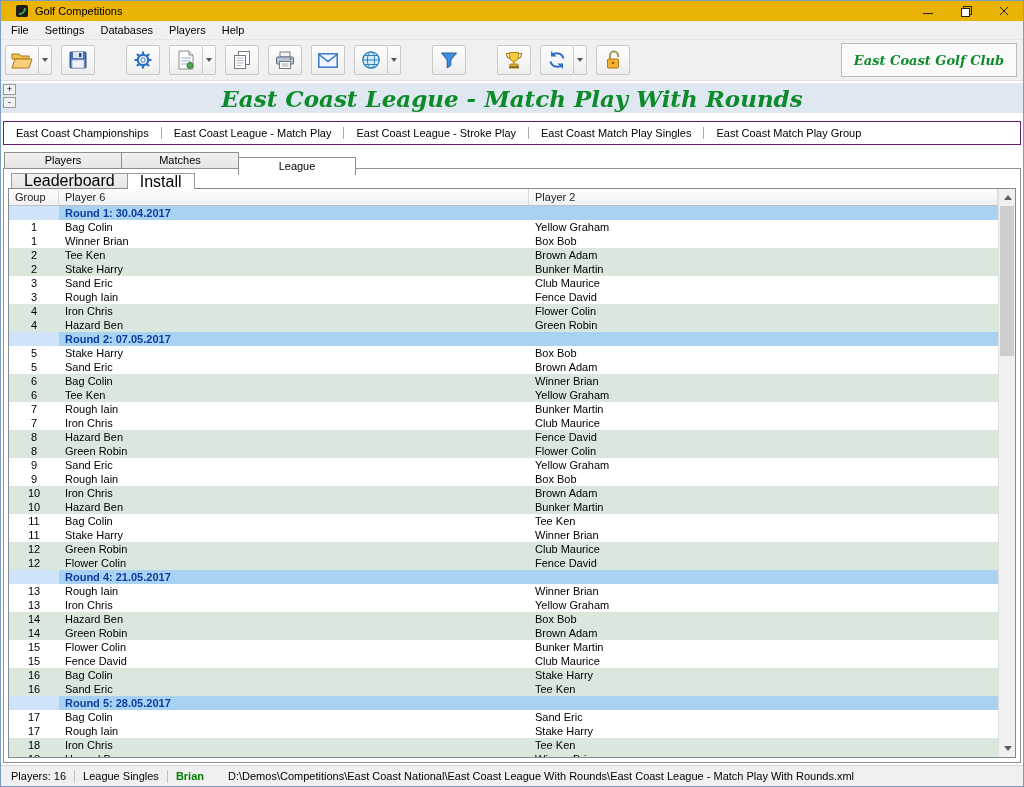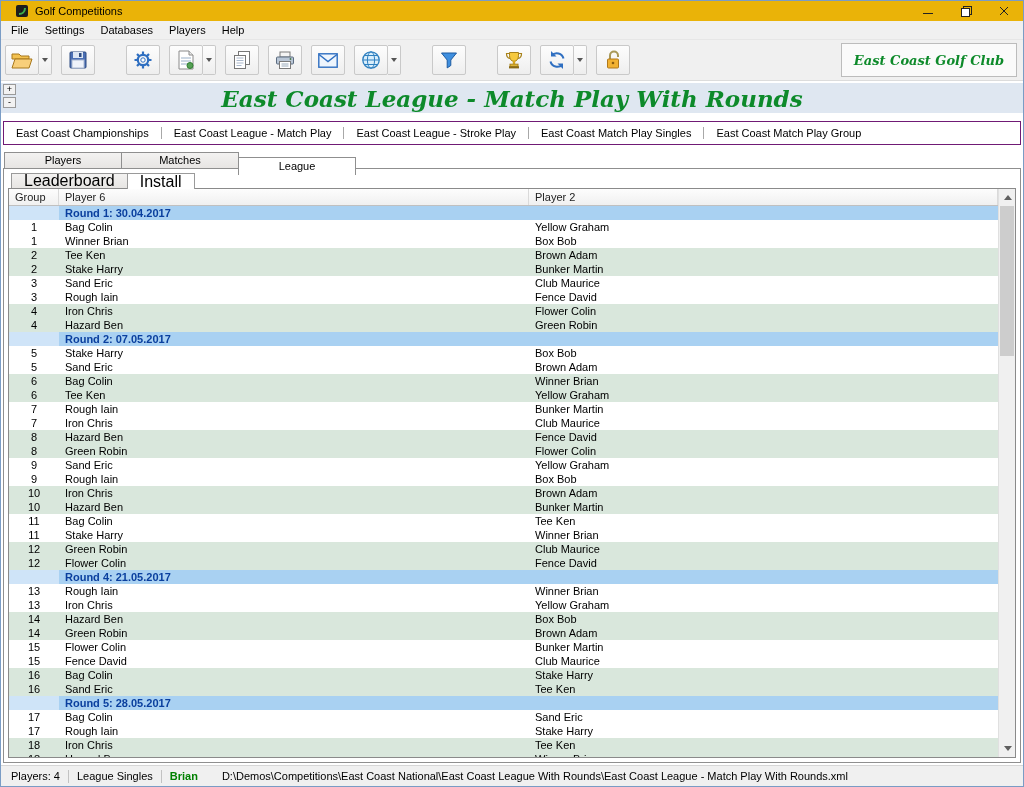--- a/index.html
+++ b/index.html
@@ -531,21 +531,21 @@
           </div>
         <div class="sb-thumb"></div>
         <div class="sb-btn sb-down">
             <div class="tri-down"></div>
           </div>
       </div>
     </div>
   </div>
 
   <div class="statusbar">
-    <span class="sb-item">Players: 4</span>
+    <span class="sb-item">Players: 16</span>
     <span class="sb-sep"></span>
     <span class="sb-item">League Singles</span>
     <span class="sb-sep"></span>
     <span class="sb-item sb-app">Brian</span>
     <span class="sb-item sb-path">D:\Demos\Competitions\East Coast National\East Coast League With Rounds\East Coast League - Match Play With Rounds.xml</span>
   </div>
 
 </div>
 
 </body></html>

